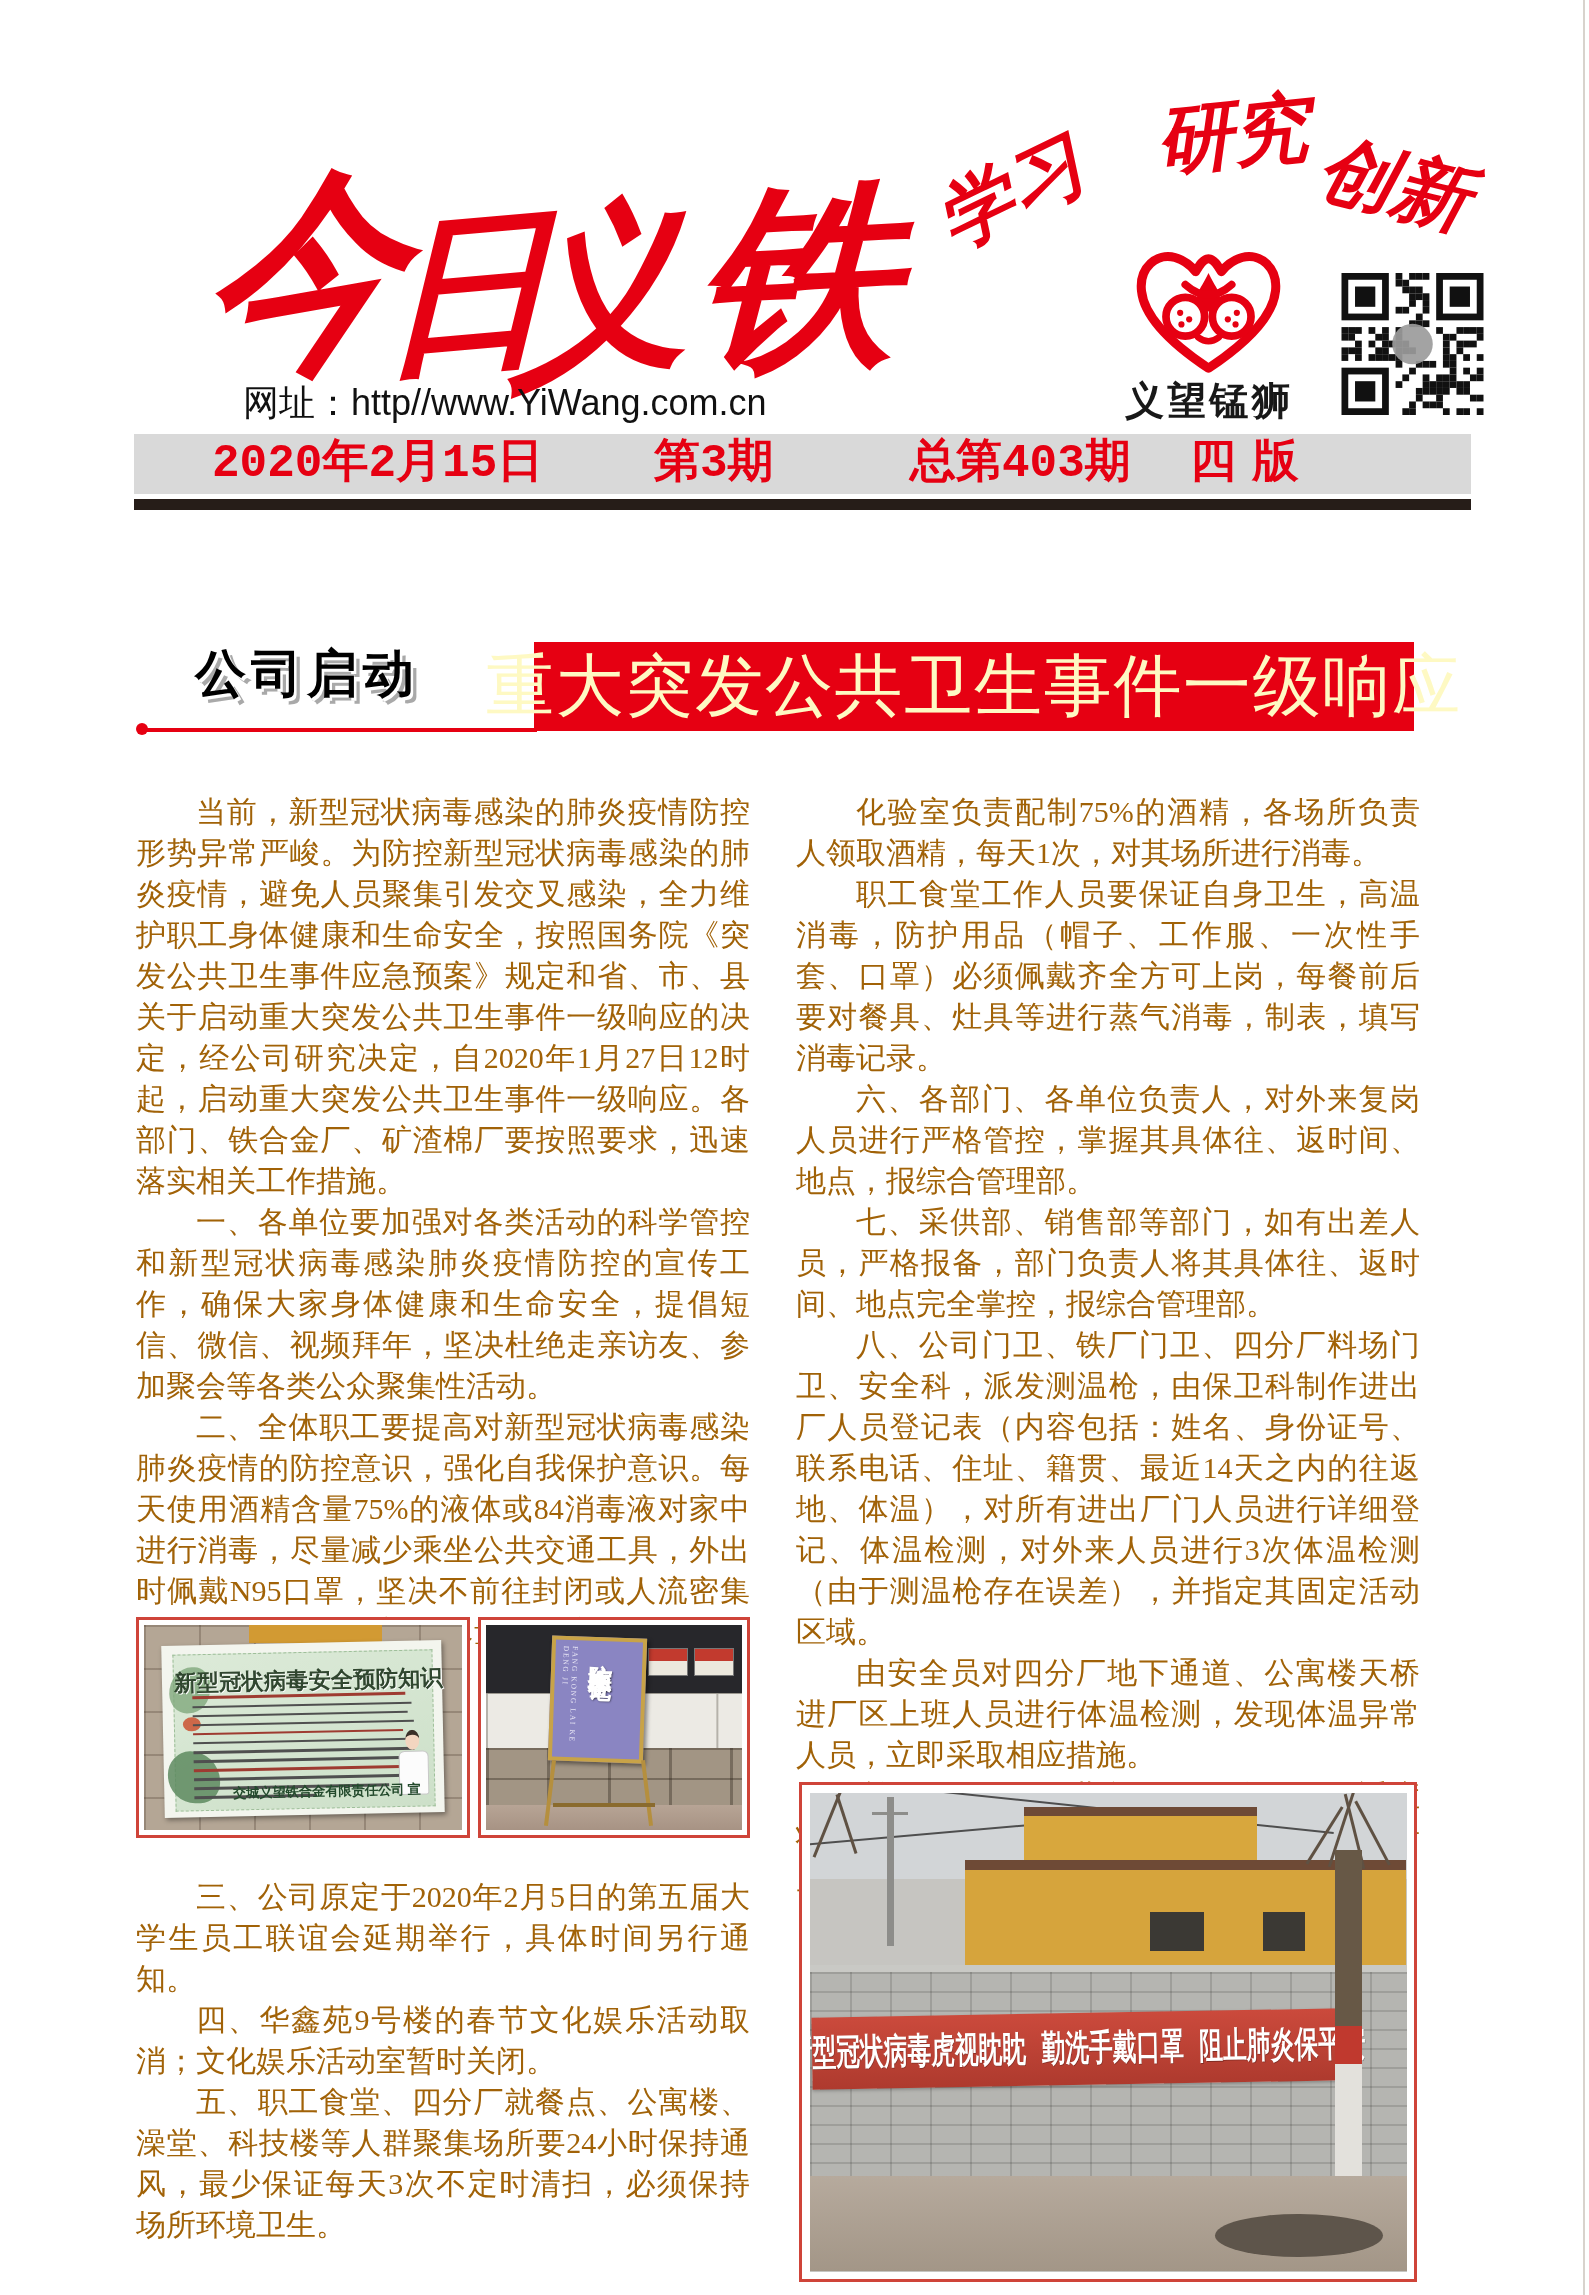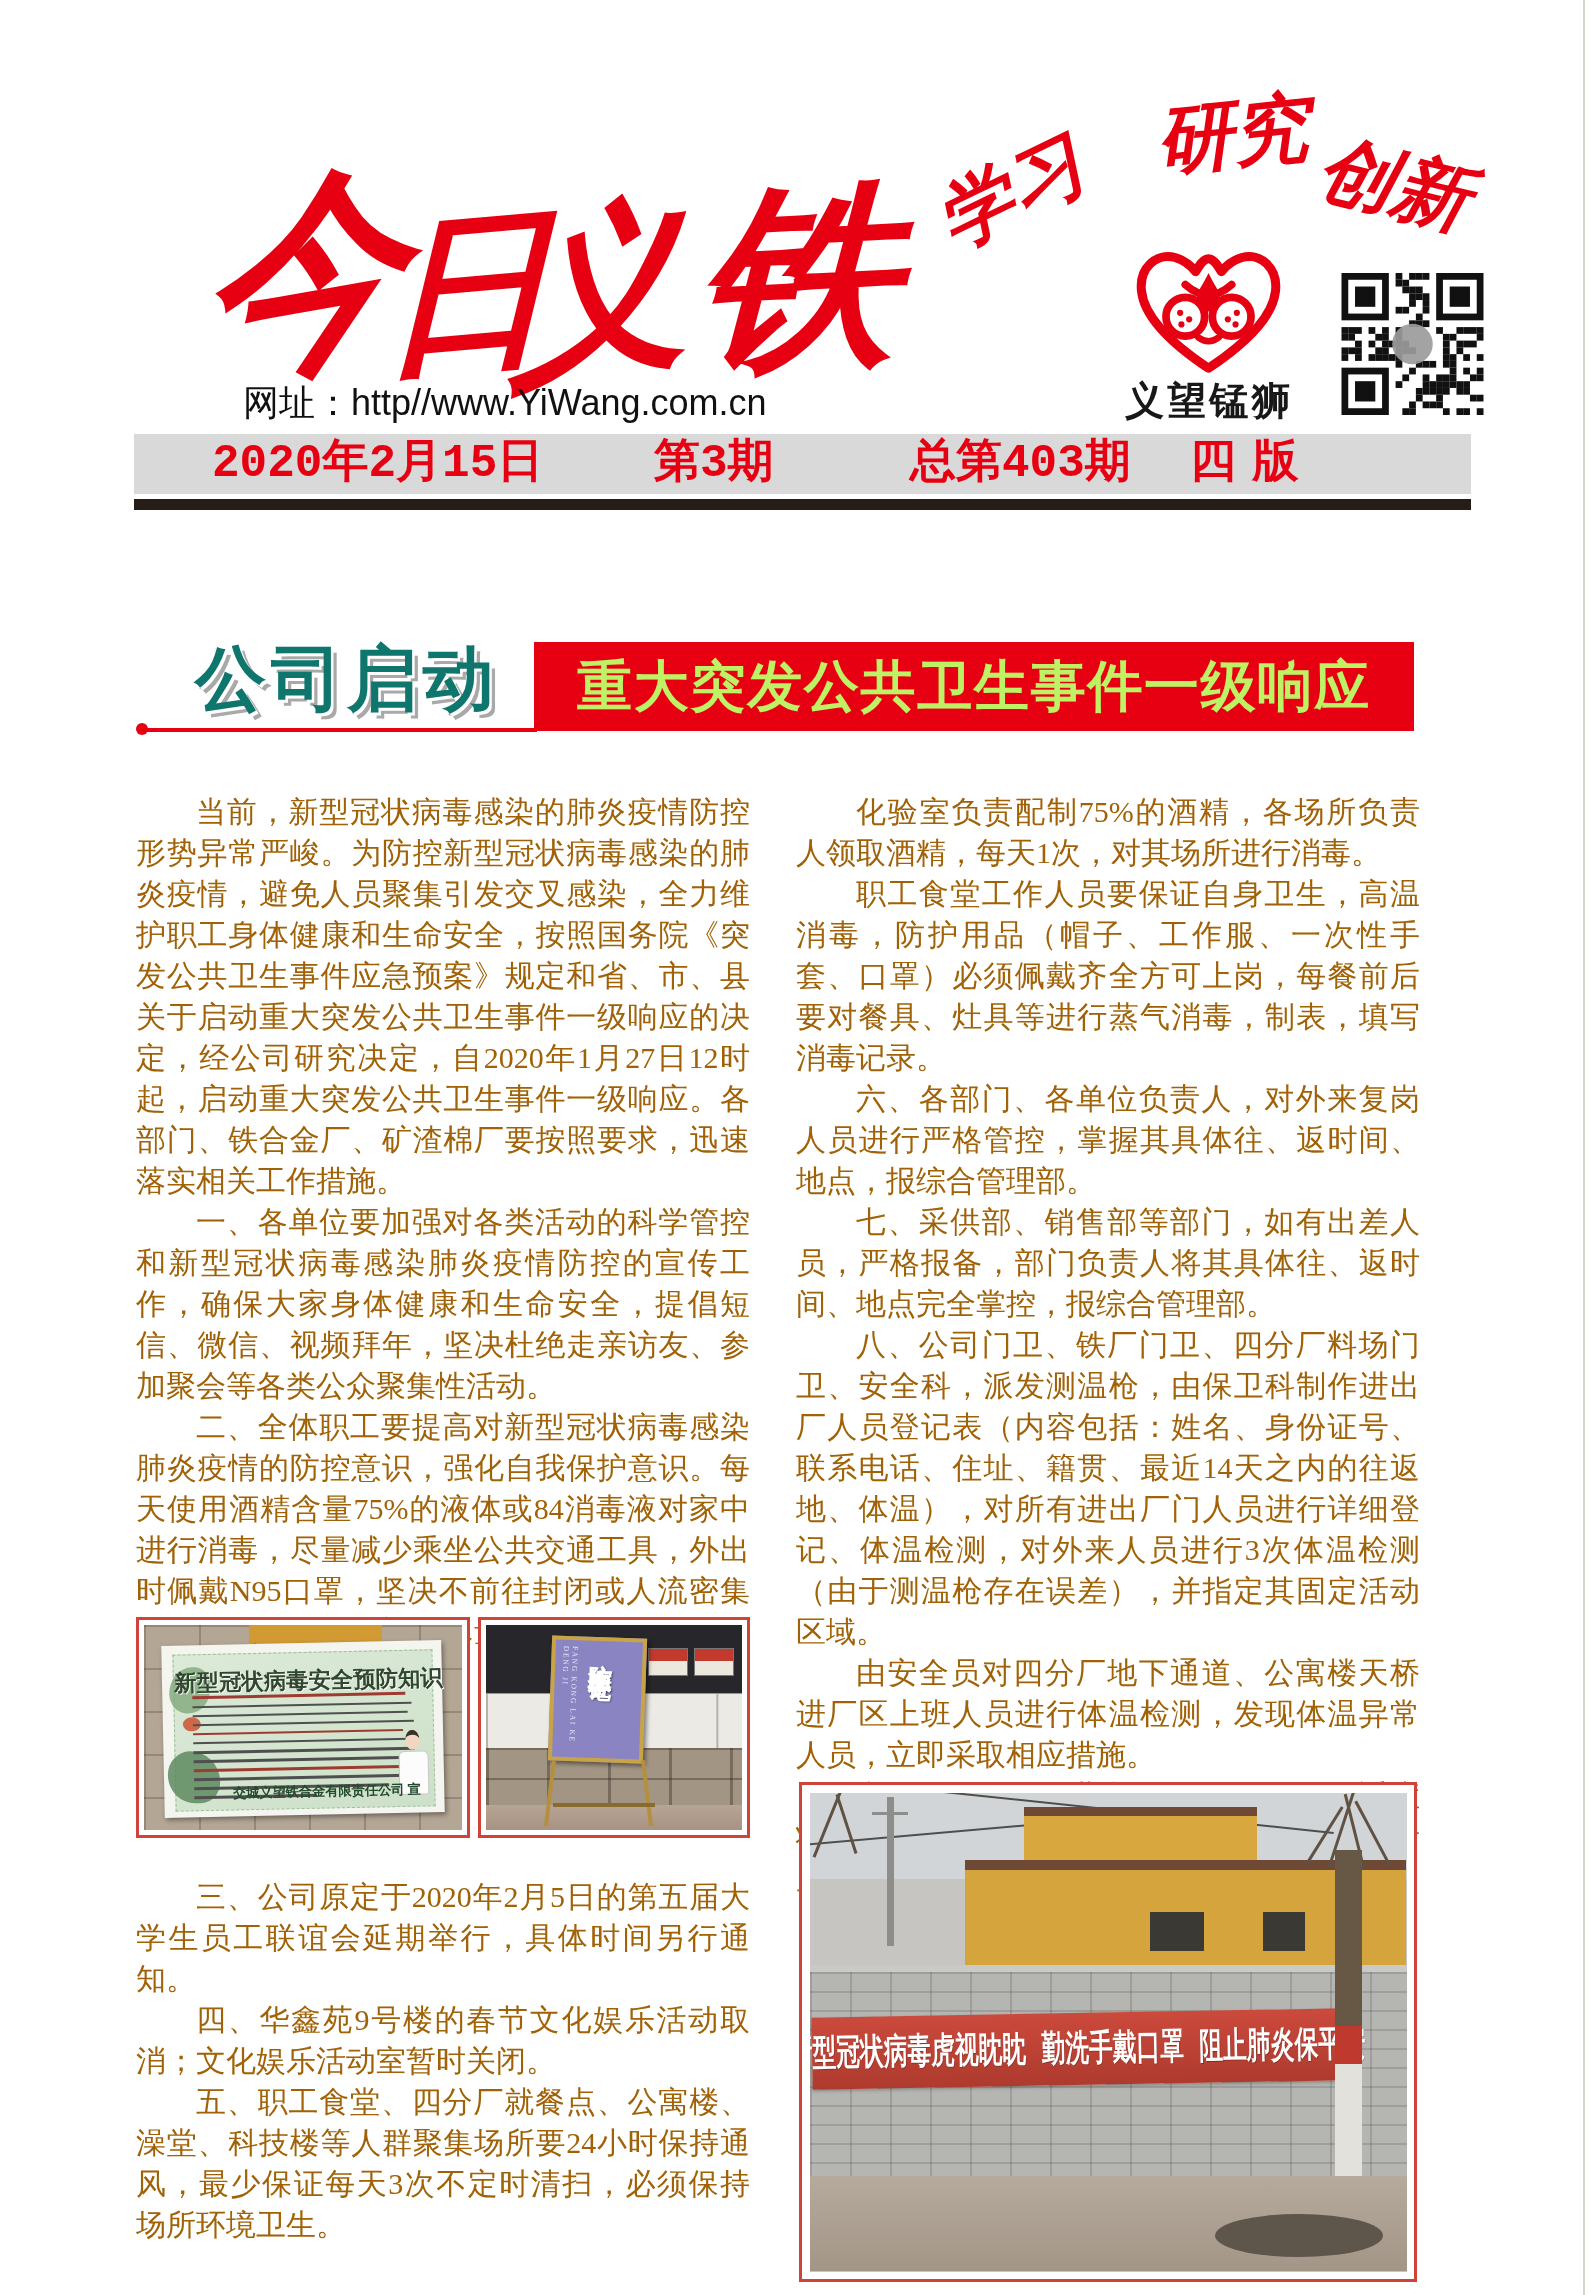--- a/index.html
+++ b/index.html
@@ -25,28 +25,28 @@
   .qr{left:1339px;top:273px;width:147px;height:142px;}
 
   
   .datebar{left:134px;top:434px;width:1337px;height:60px;background:#d9d9d9;}
   .datebar span{position:absolute;top:0;line-height:61px;font-size:46px;font-weight:bold;color:#e60012;
                 font-family:Liberation Mono, monospace;white-space:nowrap;}
   .db-date{left:78px;}  .db-issue{left:520px;} .db-total{left:776px;} .db-page{left:1056px;letter-spacing:16.6px;}
   .blackrule{left:134px;top:499px;width:1337px;height:10.8px;background:#261d18;}
 
   
-  .kicker{left:195px;top:649px;font-size:71px;font-weight:900;color:#0f766e;line-height:1;
-          font-family:Liberation Mono, monospace;letter-spacing:5px;
+  .kicker{left:195px;top:649px;font-size:51px;font-weight:900;color:#000000;line-height:1;
+          font-family:Liberation Serif, serif;letter-spacing:5px;
           text-shadow:2.5px 2.5px 0 #ffffff,5.8px 5.8px 0 #a9a9a9;}
   .kicker-line{left:141px;top:728px;width:396px;height:4.1px;background:#e60012;}
   .kicker-dot{left:136px;top:723px;width:12.4px;height:12.4px;border-radius:50%;background:#e60012;}
   .head-red{left:534px;top:642px;width:880px;height:89px;background:#e60012;display:flex;
             align-items:center;justify-content:center;}
-  .head-red span{color:#bef264;font-size:55px;font-weight:700;letter-spacing:1.7px;white-space:nowrap;
+  .head-red span{color:#fef9c3;font-size:68px;font-weight:400;letter-spacing:1.7px;white-space:nowrap;
                  font-family:"Liberation Sans","DejaVu Sans",sans-serif;}
 
   
   .col{position:absolute;font-size:30px;line-height:41px;text-align:justify;text-justify:inter-character;
        word-break:break-all;color:#a16207;}
   .col p{margin:0;text-indent:2em;}
   .colL{left:136px;top:791px;width:614px;}
   .colLb{left:136px;top:1876px;width:614px;}
   .colR{left:796px;top:791px;width:624px;}
 

